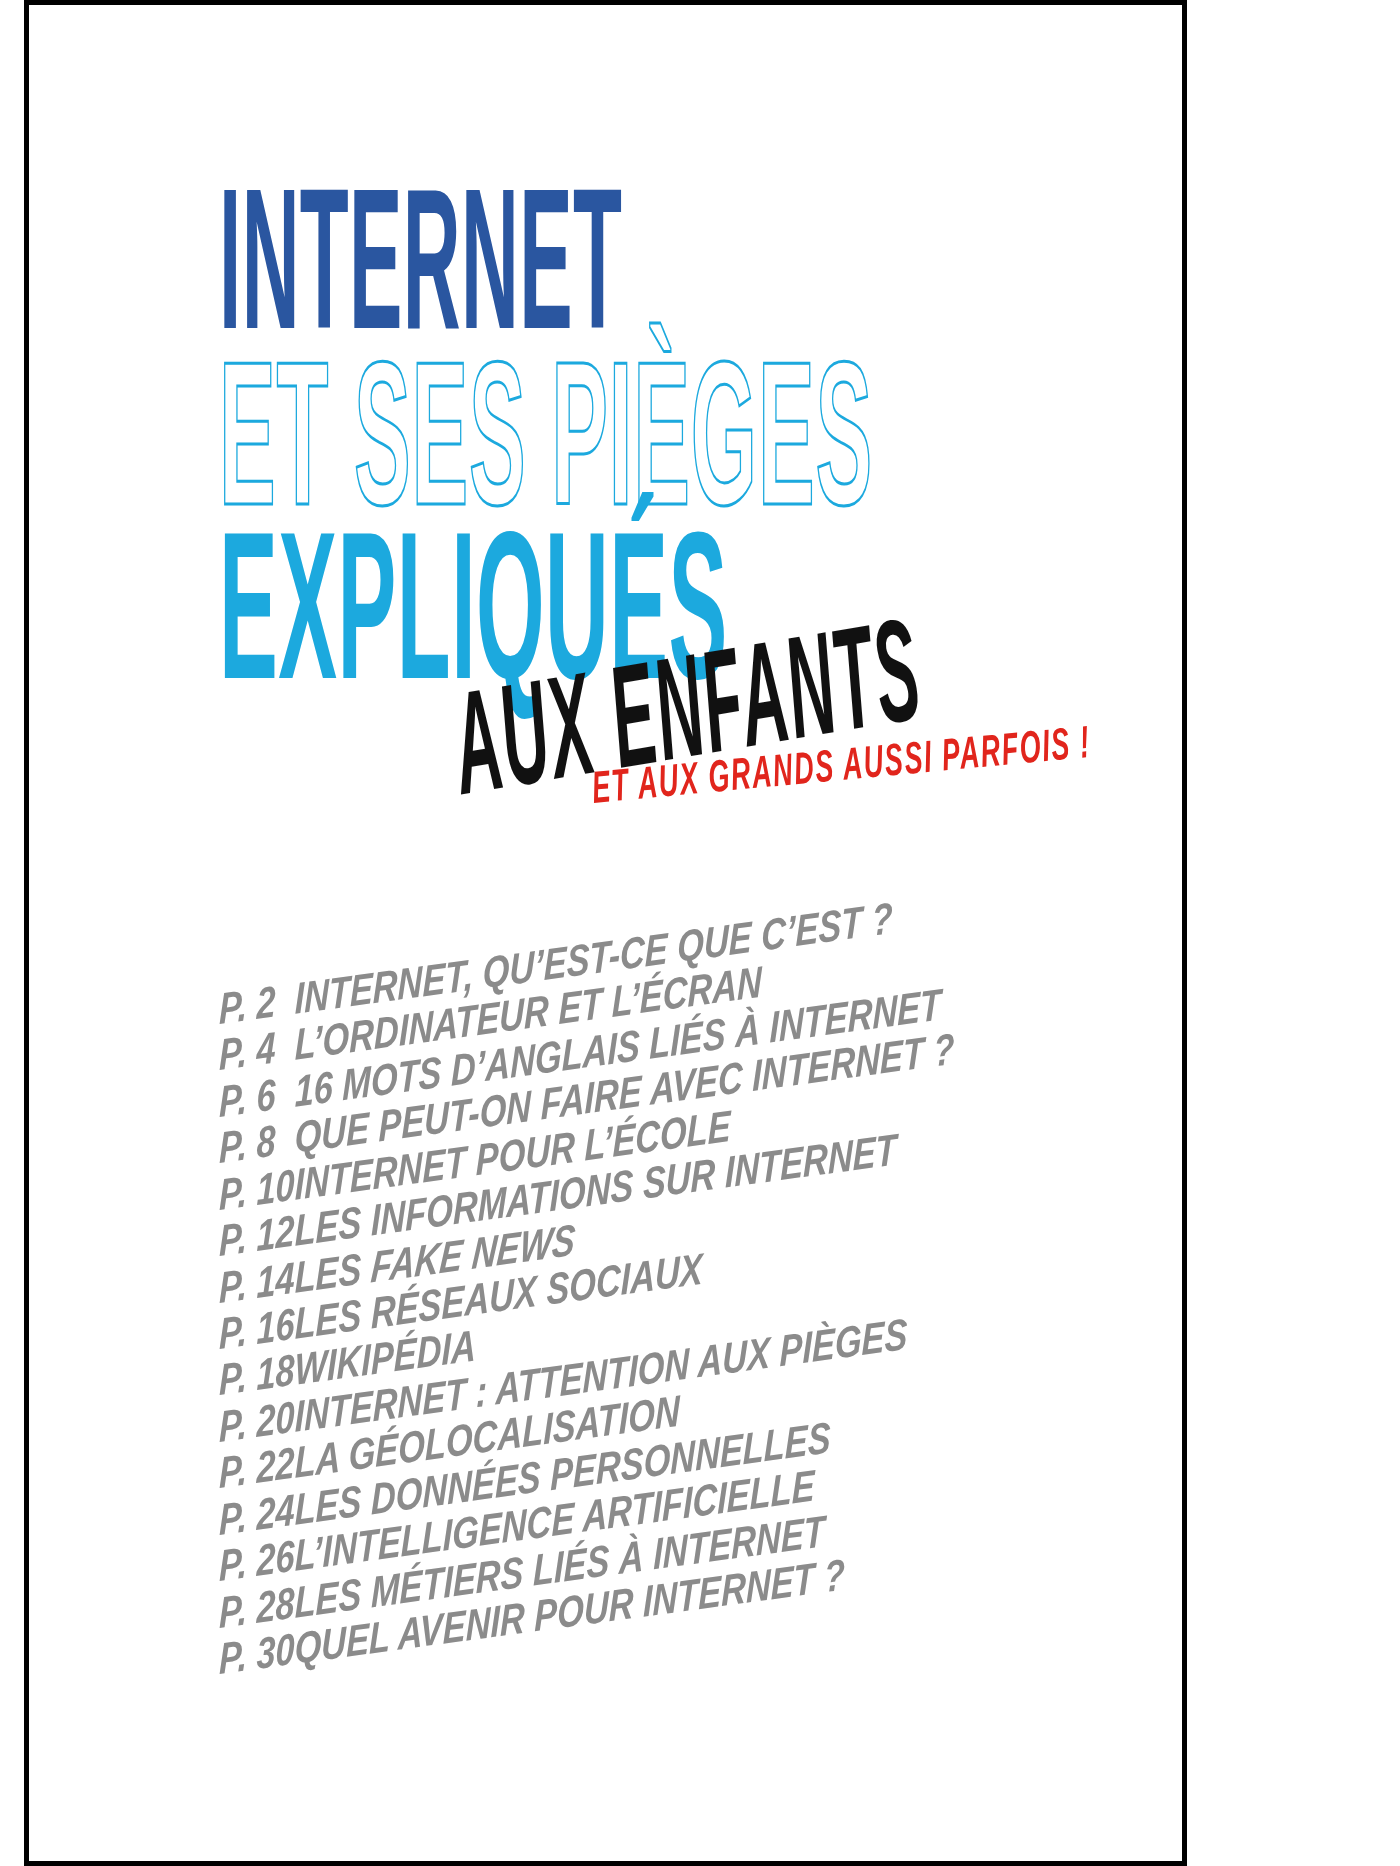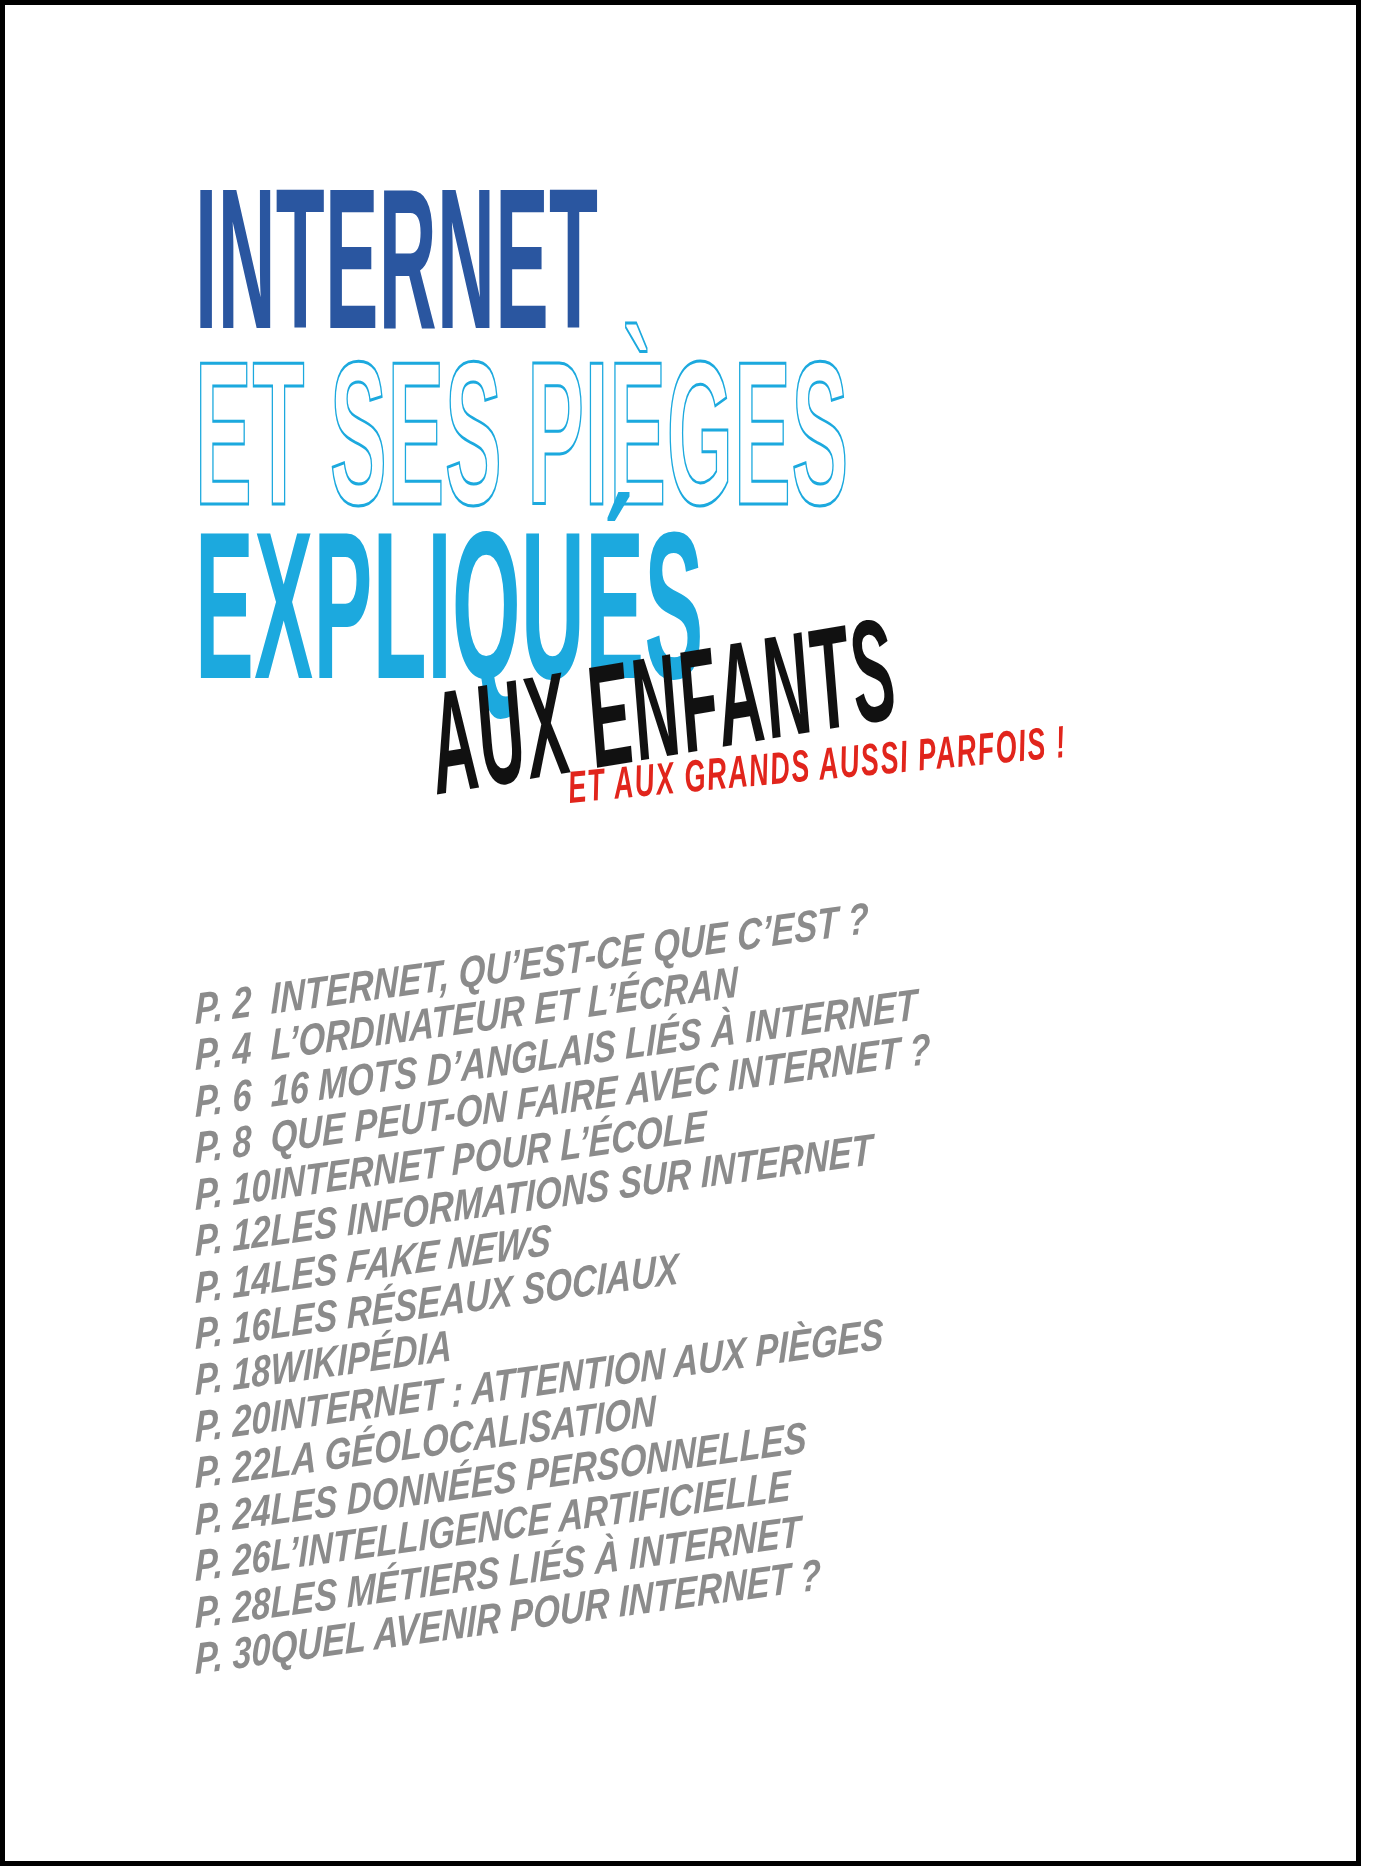--- a/index.html
+++ b/index.html
@@ -1,23 +1,24 @@
 <!DOCTYPE html>
 <html style="--dark_blue: #2a56a0; --cyan: #1ca9de; --black: #111111; --red: #e1251c; --gray: #8b8b8b;"><head>
 <meta charset="utf-8">
 <style>
   html,body{margin:0;padding:0;background:#ffffff;}
   .page{
     position:relative;
-    width:1361px;height:1866px;
+    width:1163px;height:1866px;
     box-sizing:border-box;
     background:#ffffff;
     border:5px solid #000000;
     overflow:hidden;
     font-family:"Liberation Sans", sans-serif;
+    margin-left:24px;
   }
   .abs{position:absolute;white-space:nowrap;line-height:1;font-weight:700;}
 
   
   .t1{
     left:190px;top:154px;font-size:200px;
     color:var(--dark_blue,#2a56a0);
     transform:scaleX(.40);transform-origin:0 0;
     letter-spacing:.005em;
   }

